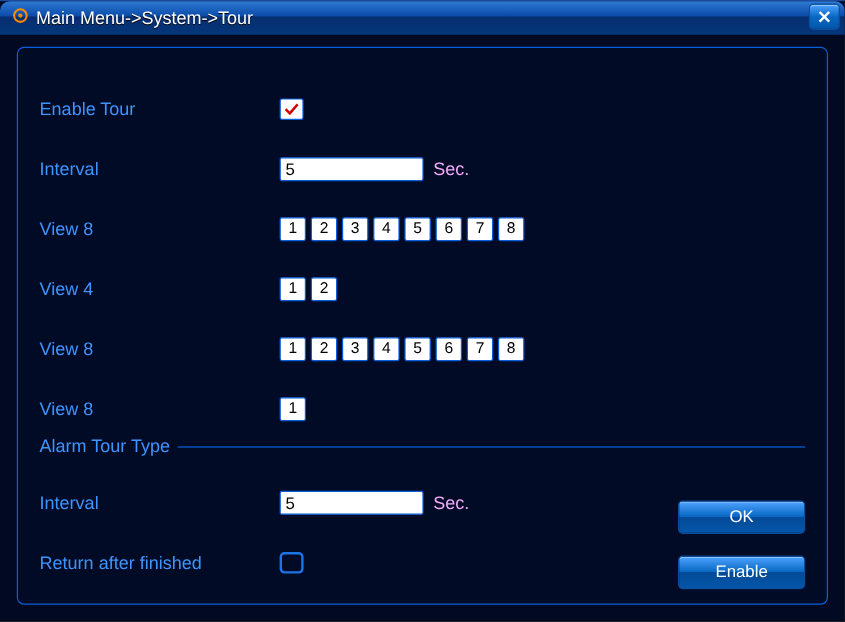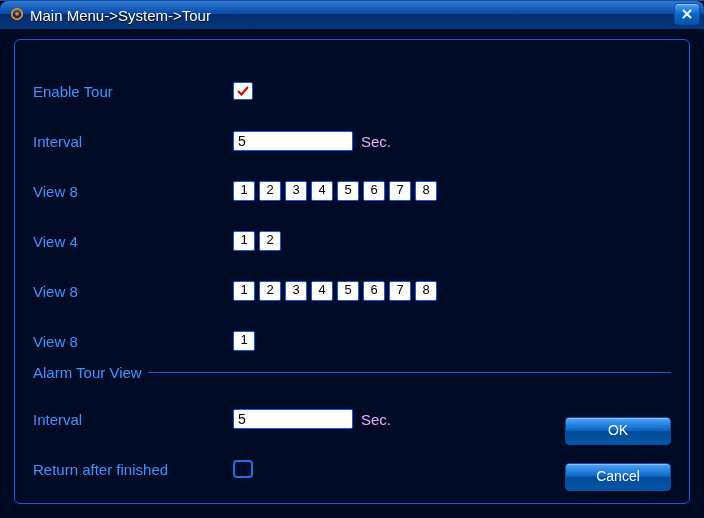--- a/index.html
+++ b/index.html
@@ -259,38 +259,38 @@
     </div>
 
     <div class="row">
       <div class="label">View 8</div>
       <div class="controls" id="view9-ch">
           <div class="chbtn">1</div>
         </div>
     </div>
 
     <div class="sectionrow">
-      <span class="seclabel">Alarm Tour View</span>
+      <span class="seclabel">Alarm Tour Type</span>
       <span class="sepline"></span>
     </div>
 
     <div class="row">
       <div class="label">Interval</div>
       <div class="controls">
         <input class="tinput" value="5" style="">
         <span class="unit">Sec.</span>
       </div>
     </div>
 
     <div class="row">
       <div class="label">Return after finished</div>
       <div class="controls">
         <div class="chk" id="return-chk" style="background: transparent; border: 2px solid rgb(30, 116, 230); border-radius: 4px; width: 16px; height: 14px;"></div>
       </div>
     </div>
 
     <div class="footer">
       <div class="btn">OK</div>
-      <div class="btn">Cancel</div>
+      <div class="btn">Enable</div>
     </div>
 
   </div>
 </div>
 
 </body></html>

